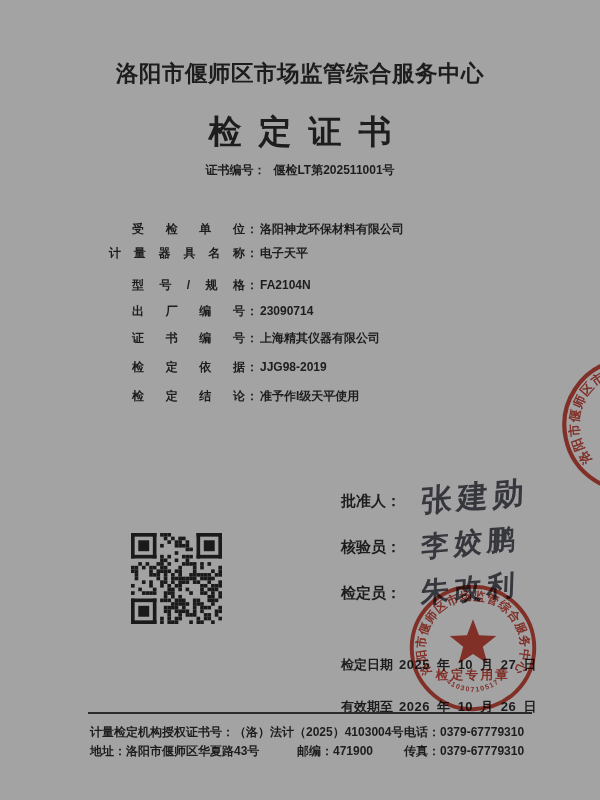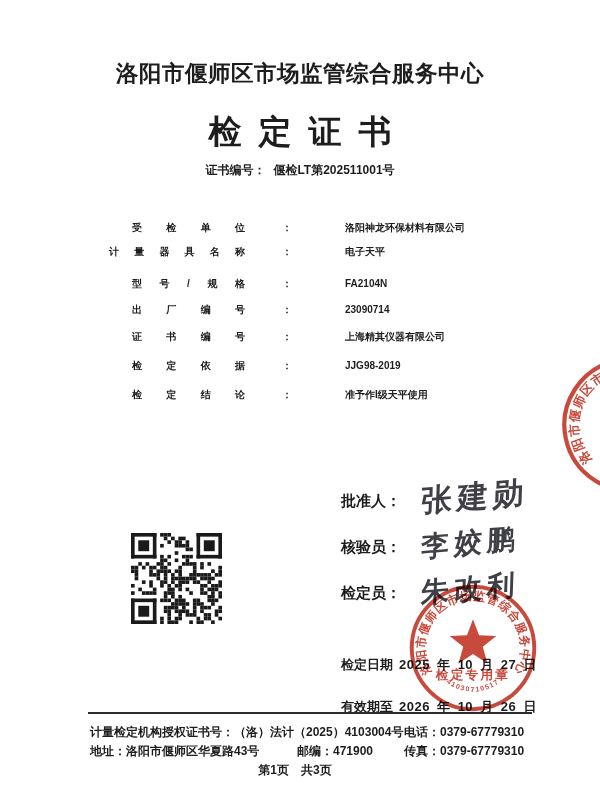--- a/index.html
+++ b/index.html
@@ -1,45 +1,45 @@
 <!DOCTYPE html>
 <html><head>
 <meta charset="utf-8">
 <style>
   html,body { margin:0; padding:0; background:#e8e8e8; }
   .page {
     position:relative; width:600px; height:800px; margin:0 auto;
-    background:#ffffff; overflow:hidden;
+    background:#a3a3a3; overflow:hidden;
     font-family:"Liberation Sans", sans-serif; color:#1d1d1d;
   }
   .org-title {
     position:absolute; top:58px; left:0; width:100%; text-align:center;
     font-size:22.5px; font-weight:700; letter-spacing:0.5px;
   }
   .cert-title {
     position:absolute; top:110px; left:0; width:100%; text-align:center;
     font-size:33px; font-weight:700; letter-spacing:17px; padding-left:17px;
     box-sizing:border-box;
   }
   .cert-no {
     position:absolute; top:162px; left:0; width:100%; text-align:center;
     font-size:12px; font-weight:700;
   }
   .cert-no .val { margin-left:8px; }
   .field-row {
     position:absolute; left:132px; display:flex; align-items:baseline;
-    font-size:10px; font-weight:700; white-space:nowrap;gap:36px;
+    font-size:12px; font-weight:700; white-space:nowrap;
   }
   .field-row .flabel {
     display:inline-block; width:113px; text-align:justify; text-align-last:justify;
   }
   .field-row.wide { left:109px; }
   .field-row.wide .flabel { width:136px;font-family:Liberation Mono, monospace; }
   .field-row .fcolon { margin-left:1px; }
-  .field-row .fvalue { margin-left:17px; }
+  .field-row .fvalue { margin-left:2px; }
   .sig-row {
     position:absolute; left:341px; font-size:15px; font-weight:700; white-space:nowrap;
   }
   .sig-name {
     position:absolute; left:80px; top:-14px; font-size:28px; font-weight:700;
     color:#2b2b33; letter-spacing:5px; white-space:nowrap;
     transform:rotate(-5deg) skewX(-7deg); opacity:0.9;
   }
   .sig-row.first .sig-name { font-size:31px; top:-16px; }
   .qr {
@@ -363,21 +363,20 @@
     <span>有效期至</span><span class="dvalue">2026 年 10 月 26 日</span>
   </div>
 
   <div class="sep-line"></div>
 
   <div class="footer-item" style="top:724px;left:90px">计量检定机构授权证书号：（洛）法计（2025）4103004号</div>
   <div class="footer-item" style="top:724px;left:404px">电话：0379-67779310</div>
   <div class="footer-item" style="top:743px;left:90px">地址：洛阳市偃师区华夏路43号</div>
   <div class="footer-item" style="top:743px;left:297px">邮编：471900</div>
   <div class="footer-item" style="top:743px;left:404px">传真：0379-67779310</div>
-  <div class="page-info">第1页　共3页</div>
 
   <svg class="stamp stamp-main" width="140" height="140" viewBox="0 0 160 160">
     <defs>
       <path id="ringPath" d="M 32.4 107.5 A 55 55 0 1 1 127.6 107.5" fill="none"></path>
       <path id="serialPath" d="M 41.7 112.1 A 50 50 0 0 0 118.3 112.1" fill="none"></path>
     </defs>
     <circle cx="80" cy="80" r="70" fill="none" stroke="#c43a2c" stroke-width="4.5"></circle>
     <polygon fill="#c43a2c" points="80,47 86.9,65.5 106.6,66.3 91.2,78.6 96.5,97.7 80,86.8 63.5,97.7 68.8,78.6 53.4,66.3 73.1,65.5"></polygon>
     <text class="ring-text"><textPath href="#ringPath" startOffset="50%" text-anchor="middle">洛阳市偃师区市场监管综合服务中心</textPath></text>
     <text x="80" y="115" text-anchor="middle" class="seal-center">检定专用章</text>

